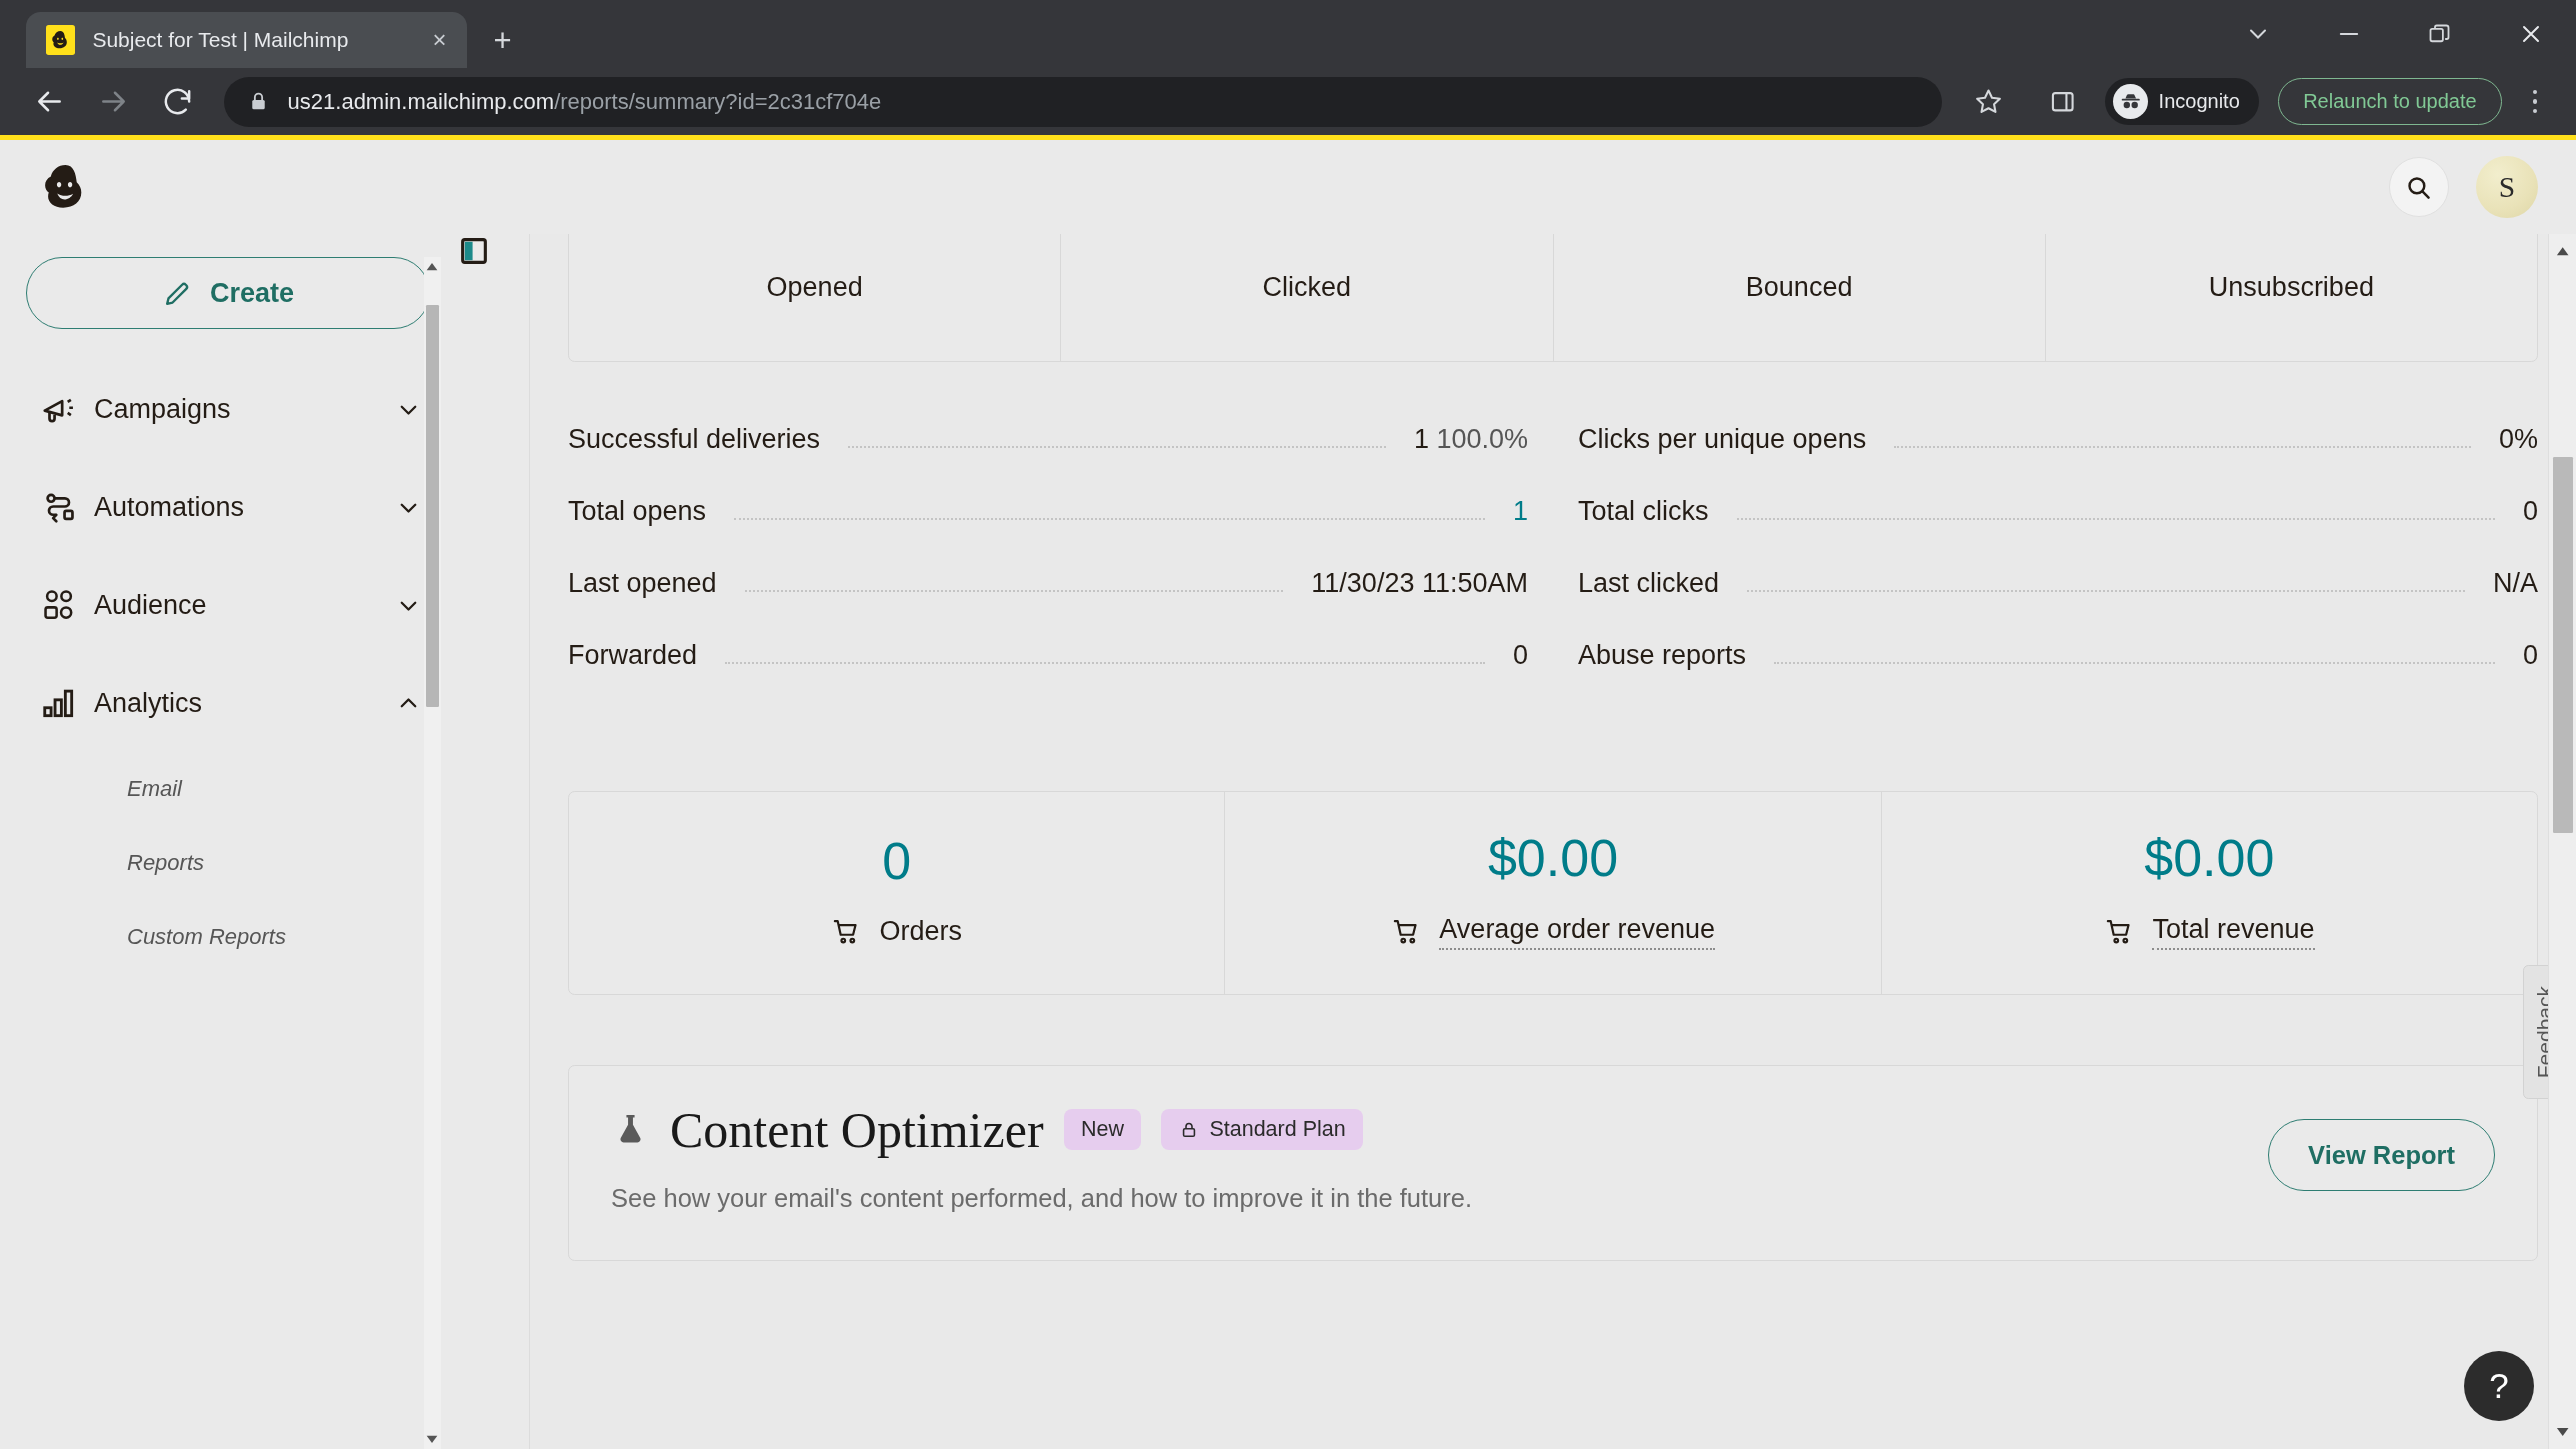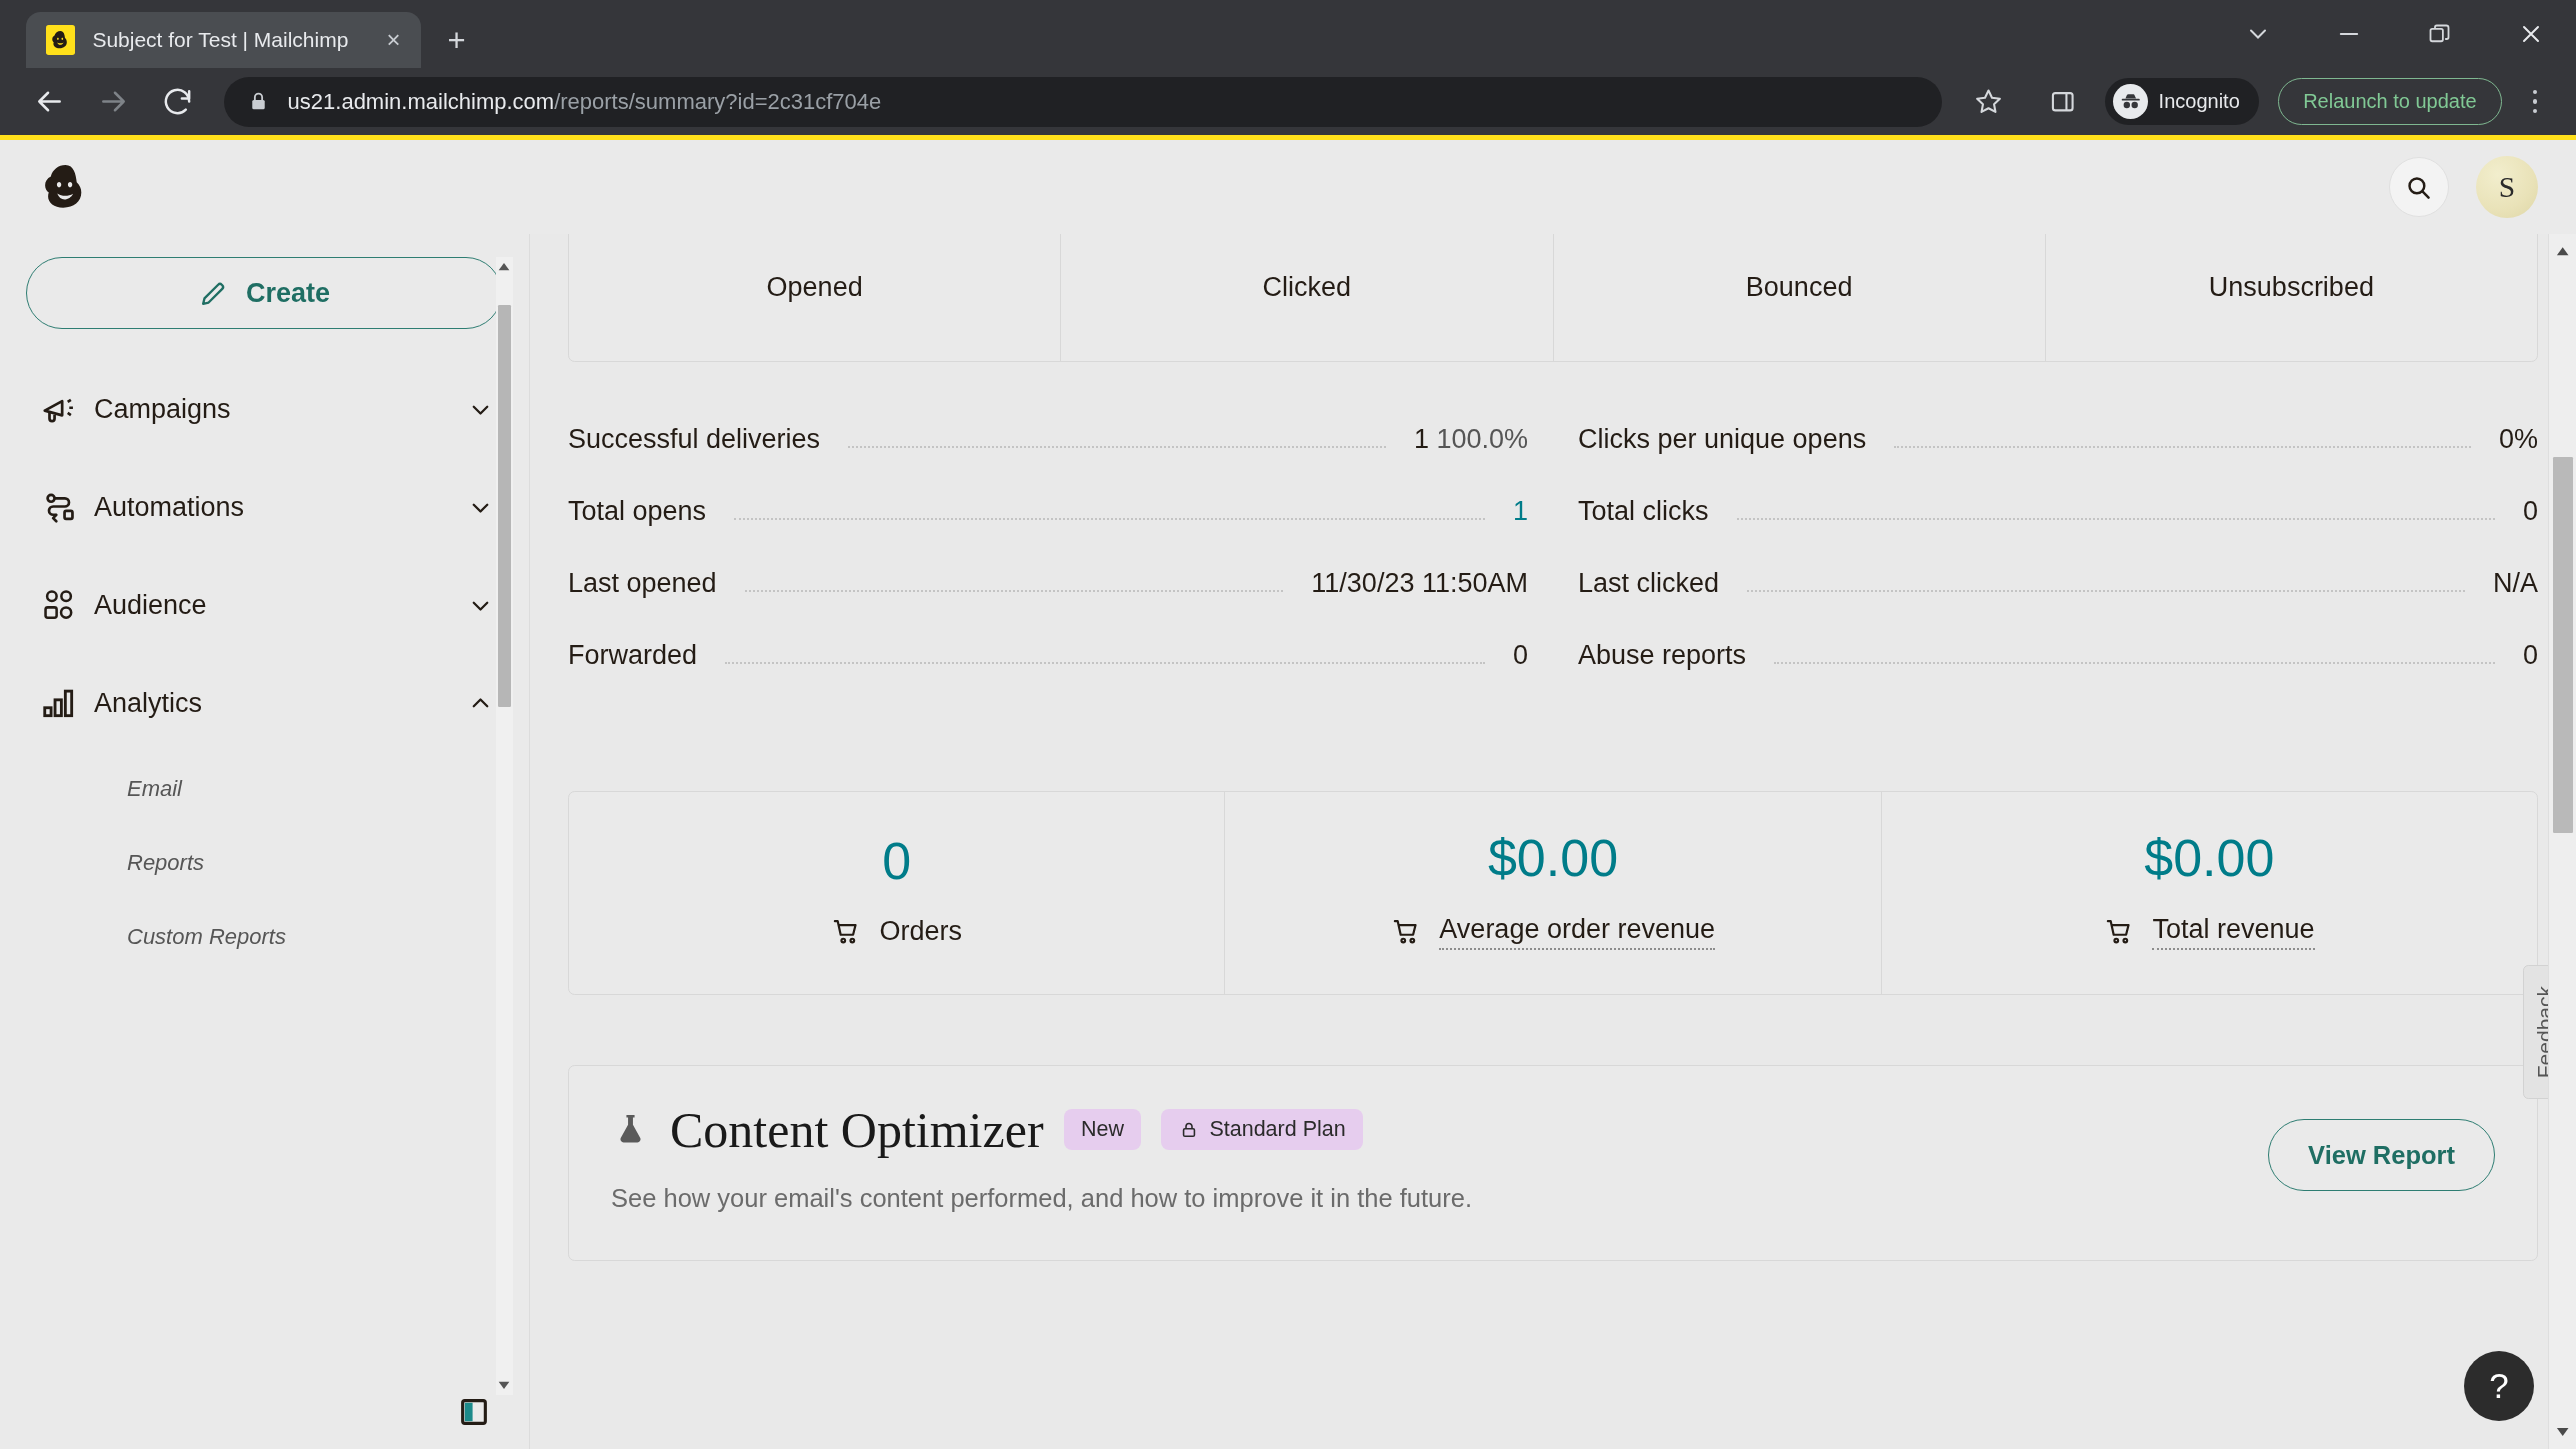--- a/index.html
+++ b/index.html
@@ -11,21 +11,21 @@
   }
 
   
   .browser { width: 2576px; height: 1449px; display: flex; flex-direction: column; }
 
   .tabstrip {
     height: 68px; background: #35363a; display: flex; align-items: flex-end;
     position: relative; flex: 0 0 68px;
   }
   .tab {
-    height: 56px; width: 395px; background: #4a4d51; border-radius: 14.8px 14.8px 0 0;
+    height: 56px; width: 441px; background: #4a4d51; border-radius: 14.8px 14.8px 0 0;
     display: flex; align-items: center; padding: 15px 20px; margin-left: 25.5px;
     position: relative;
   }
   .tab-favicon {
     width: 29.5px; height: 29.5px; background: #ffe01b; border-radius: 2.7px;
     display: flex; align-items: center; justify-content: center; flex: 0 0 29.5px;
   }
   .tab-title {
     color: #e8eaed; font-size: 21px; margin-left: 17.4px; white-space: nowrap;
     overflow: hidden; text-overflow: ellipsis; flex: 1;
@@ -85,21 +85,21 @@
     width: 62px; height: 62px; border-radius: 50%;
     background: radial-gradient(circle at 35% 30%, #f2eecd 0%, #e9e2b8 60%, #ded6a6 100%);
     display: flex; align-items: center; justify-content: center;
     font-size: 29.5px; color: #2b2b2b; font-family: "Liberation Serif", serif;
   }
 
   .body-area { flex: 1; display: flex; position: relative; overflow: hidden; }
 
   
   .sidebar {
-    width: 530px; flex: 0 0 530px; background: #eaeaea; display: flex; flex-direction: column;
+    width: 530px; flex: 0 0 530px; background: #eaeaea; display: flex; flex-direction: row;
     position: relative; border-right: 0.7px solid #dcdcdc;
   }
   .sb-scroll { flex: 1; position: relative; padding-top: 23px; overflow: hidden; }
   .create-btn {
     margin: 0 27px 0 25.5px; height: 72px; border: 1.3px solid #2e7d72; border-radius: 40px;
     display: flex; align-items: center; justify-content: center; gap: 17.4px; background: transparent;
   }
   .create-btn span { color: #1f6e63; font-size: 27px; font-weight: bold; }
   .nav { margin-top: 31px; }
   .nav-item {

